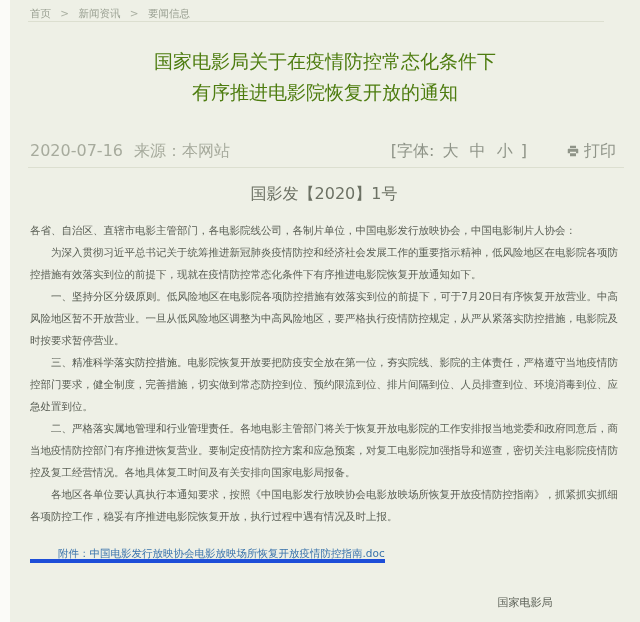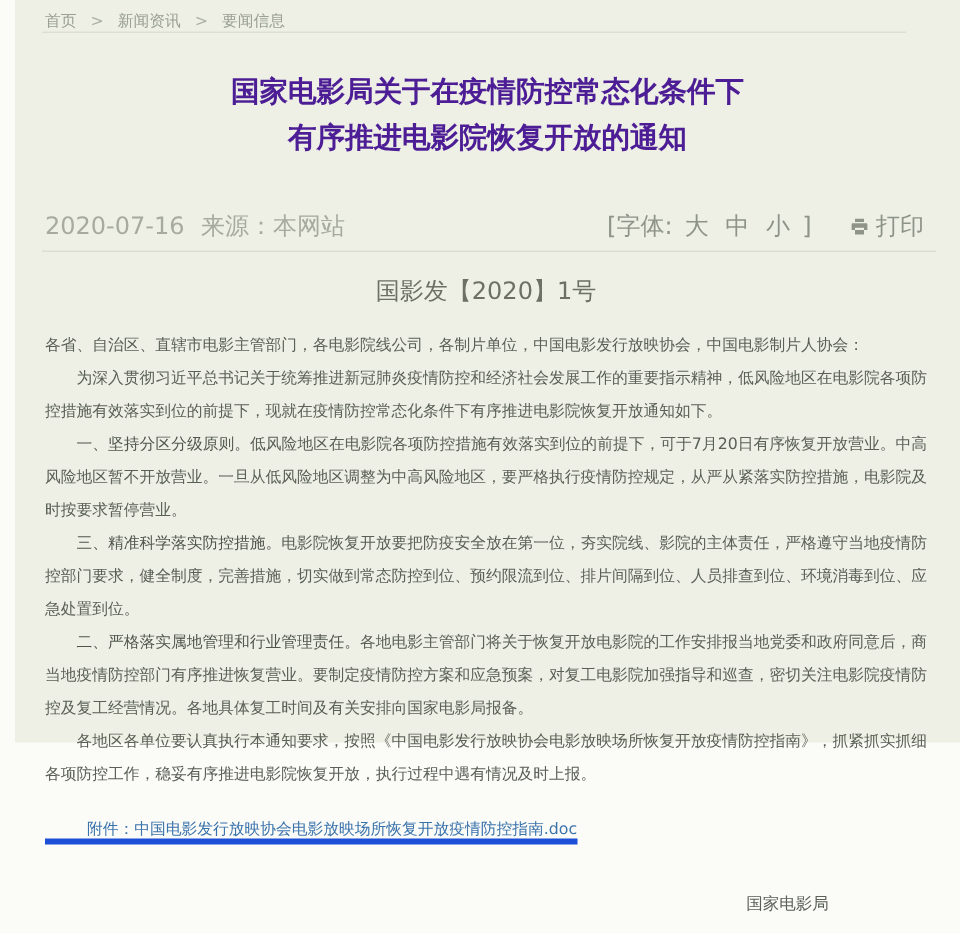--- a/index.html
+++ b/index.html
@@ -5,56 +5,56 @@
   * { margin: 0; padding: 0; box-sizing: border-box; }
   html, body { width: 640px; height: 622px; }
   body {
     background: #fbfbf8;
     font-family: "DejaVu Sans", "Liberation Sans", sans-serif;
     overflow: hidden;
   }
   .page {
     margin-left: 10px;
     width: 630px;
-    height: 495px;
+    height: 622px;
     background: #eef0e6;
   }
   
   .breadcrumb {
     padding: 7px 0 0 20px;
     font-size: 10.5px;
     color: #9aa092;
     height: 21px;
   }
   .breadcrumb a { color: #9aa092; text-decoration: none; cursor: pointer; }
   .breadcrumb .sep { margin: 0 6px; color: #aab0a2; }
   .rule { border: 0; border-top: 1px solid #dcdfd0; margin: 0 36px 0 18px; }
   .rule2 { border: 0; border-top: 1px solid #dcdfd0; margin: 8px 16px 0 18px; }
   
   .title-block {
     margin-top: 24px;
     text-align: center;
-    color: #4c1d95;
-    font-weight: bold;
+    color: #4d7c0f;
+    font-weight: normal;
     font-size: 19px;
     line-height: 31px;
   }
   
   .meta-row {
     margin-top: 35px;
     padding: 0 24px 0 20px;
     display: flex;
     justify-content: space-between;
     align-items: center;
     font-size: 16px;
     color: #a7ab9d;
     height: 16px;
   }
   .meta-left span { margin-right: 6px; }
-  .meta-right { display: flex; align-items: center; gap: 26px; color: #8f9488; }
+  .meta-right { display: flex; align-items: center; gap: 40px; color: #8f9488; }
   .font-size-control a {
     color: #8f9488; text-decoration: none; cursor: pointer; margin: 0 3px;
   }
   .print-control { display: inline-flex; align-items: center; gap: 5px; cursor: pointer; }
   .print-control svg { display: block; }
   
   .article { padding: 12px 22px 0 20px; }
   .doc-number {
     text-align: center;
     font-size: 16px;

